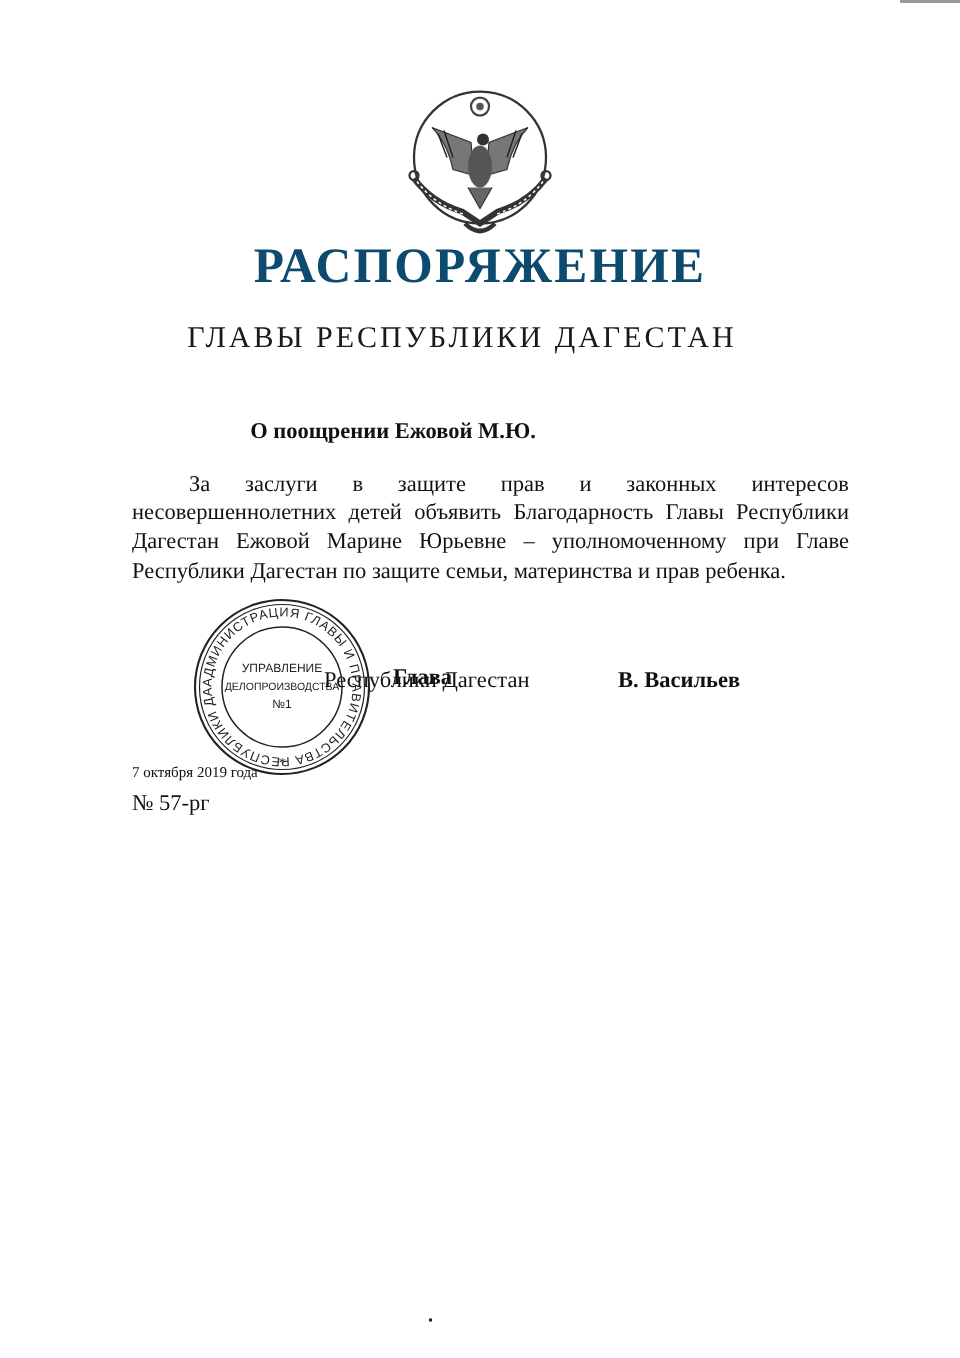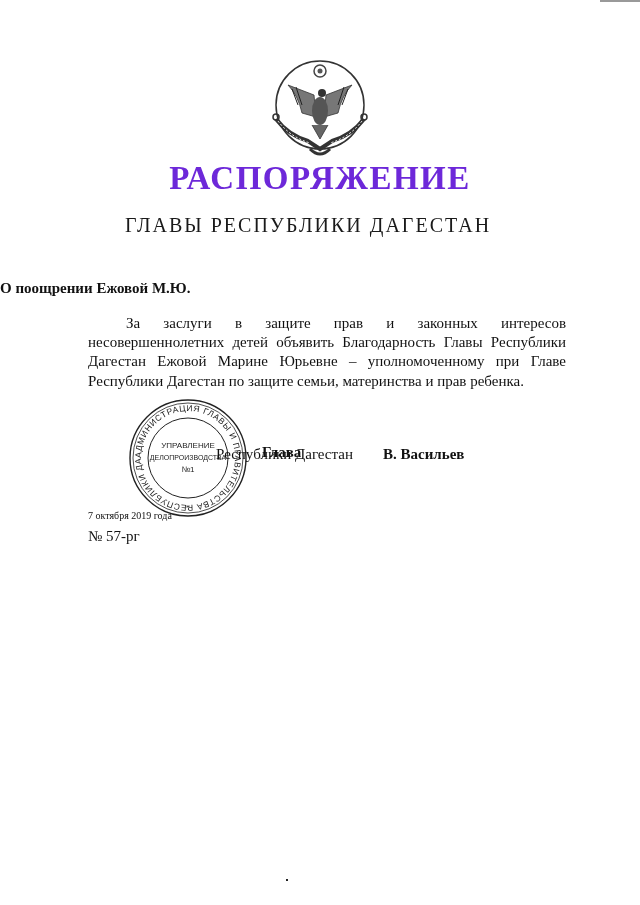--- a/index.html
+++ b/index.html
@@ -3,36 +3,36 @@
 <meta charset="utf-8">
 <style>
   html, body { margin: 0; padding: 0; background: #ffffff; }
   body { width: 640px; height: 905px; position: relative; overflow: hidden;
          font-family: "Liberation Serif", "DejaVu Serif", serif; color: #111; }
   .page { position: absolute; left: 0; top: 0; width: 640px; height: 905px; background: #fff; }
 
   .emblem { position: absolute; left: 268px; top: 55px; width: 104px; height: 108px; }
 
   .title { position: absolute; left: 0; width: 640px; top: 160px; text-align: center;
-           font-weight: bold; font-size: 33px; letter-spacing: 1.5px; color: #6d28d9; }
+           font-weight: bold; font-size: 33px; letter-spacing: 1.5px; color: #0c4a6e; }
   .subtitle { position: absolute; left: 0; width: 616px; top: 214px; text-align: center;
               font-size: 20px; letter-spacing: 2px; color: #1a1a1a; }
 
-  .heading { position: absolute; left: 0; width: 524px; top: 280px; 
+  .heading { position: absolute; left: 0; width: 524px; top: 280px; text-align: center;
              font-weight: bold; font-size: 15px; color: #111; }
 
   .body-text { position: absolute; left: 88px; width: 478px; top: 314px;
                font-size: 15px; line-height: 19.2px; text-align: justify; color: #111; }
   .body-text .indent { display: inline-block; width: 38px; }
 
   .stamp { position: absolute; left: 124px; top: 398px; width: 128px; height: 120px; }
 
   .sig-title { position: absolute; left: 262px; top: 444px; font-weight: bold; font-size: 15px; }
   .sig-title2 { position: absolute; left: 216px; top: 446px; font-weight: normal; font-size: 15px; }
-  .sig-name { position: absolute; left: 383px; top: 446px; font-weight: bold; font-size: 15px; }
+  .sig-name { position: absolute; left: 412px; top: 446px; font-weight: bold; font-size: 15px; }
 
   .date { position: absolute; left: 88px; top: 510px; font-size: 10px; }
   .number { position: absolute; left: 88px; top: 528px; font-size: 15px; }
 
   .scan-mark { position: absolute; background: #999; }
 </style>
 </head>
 <body>
 
 <div class="page">

